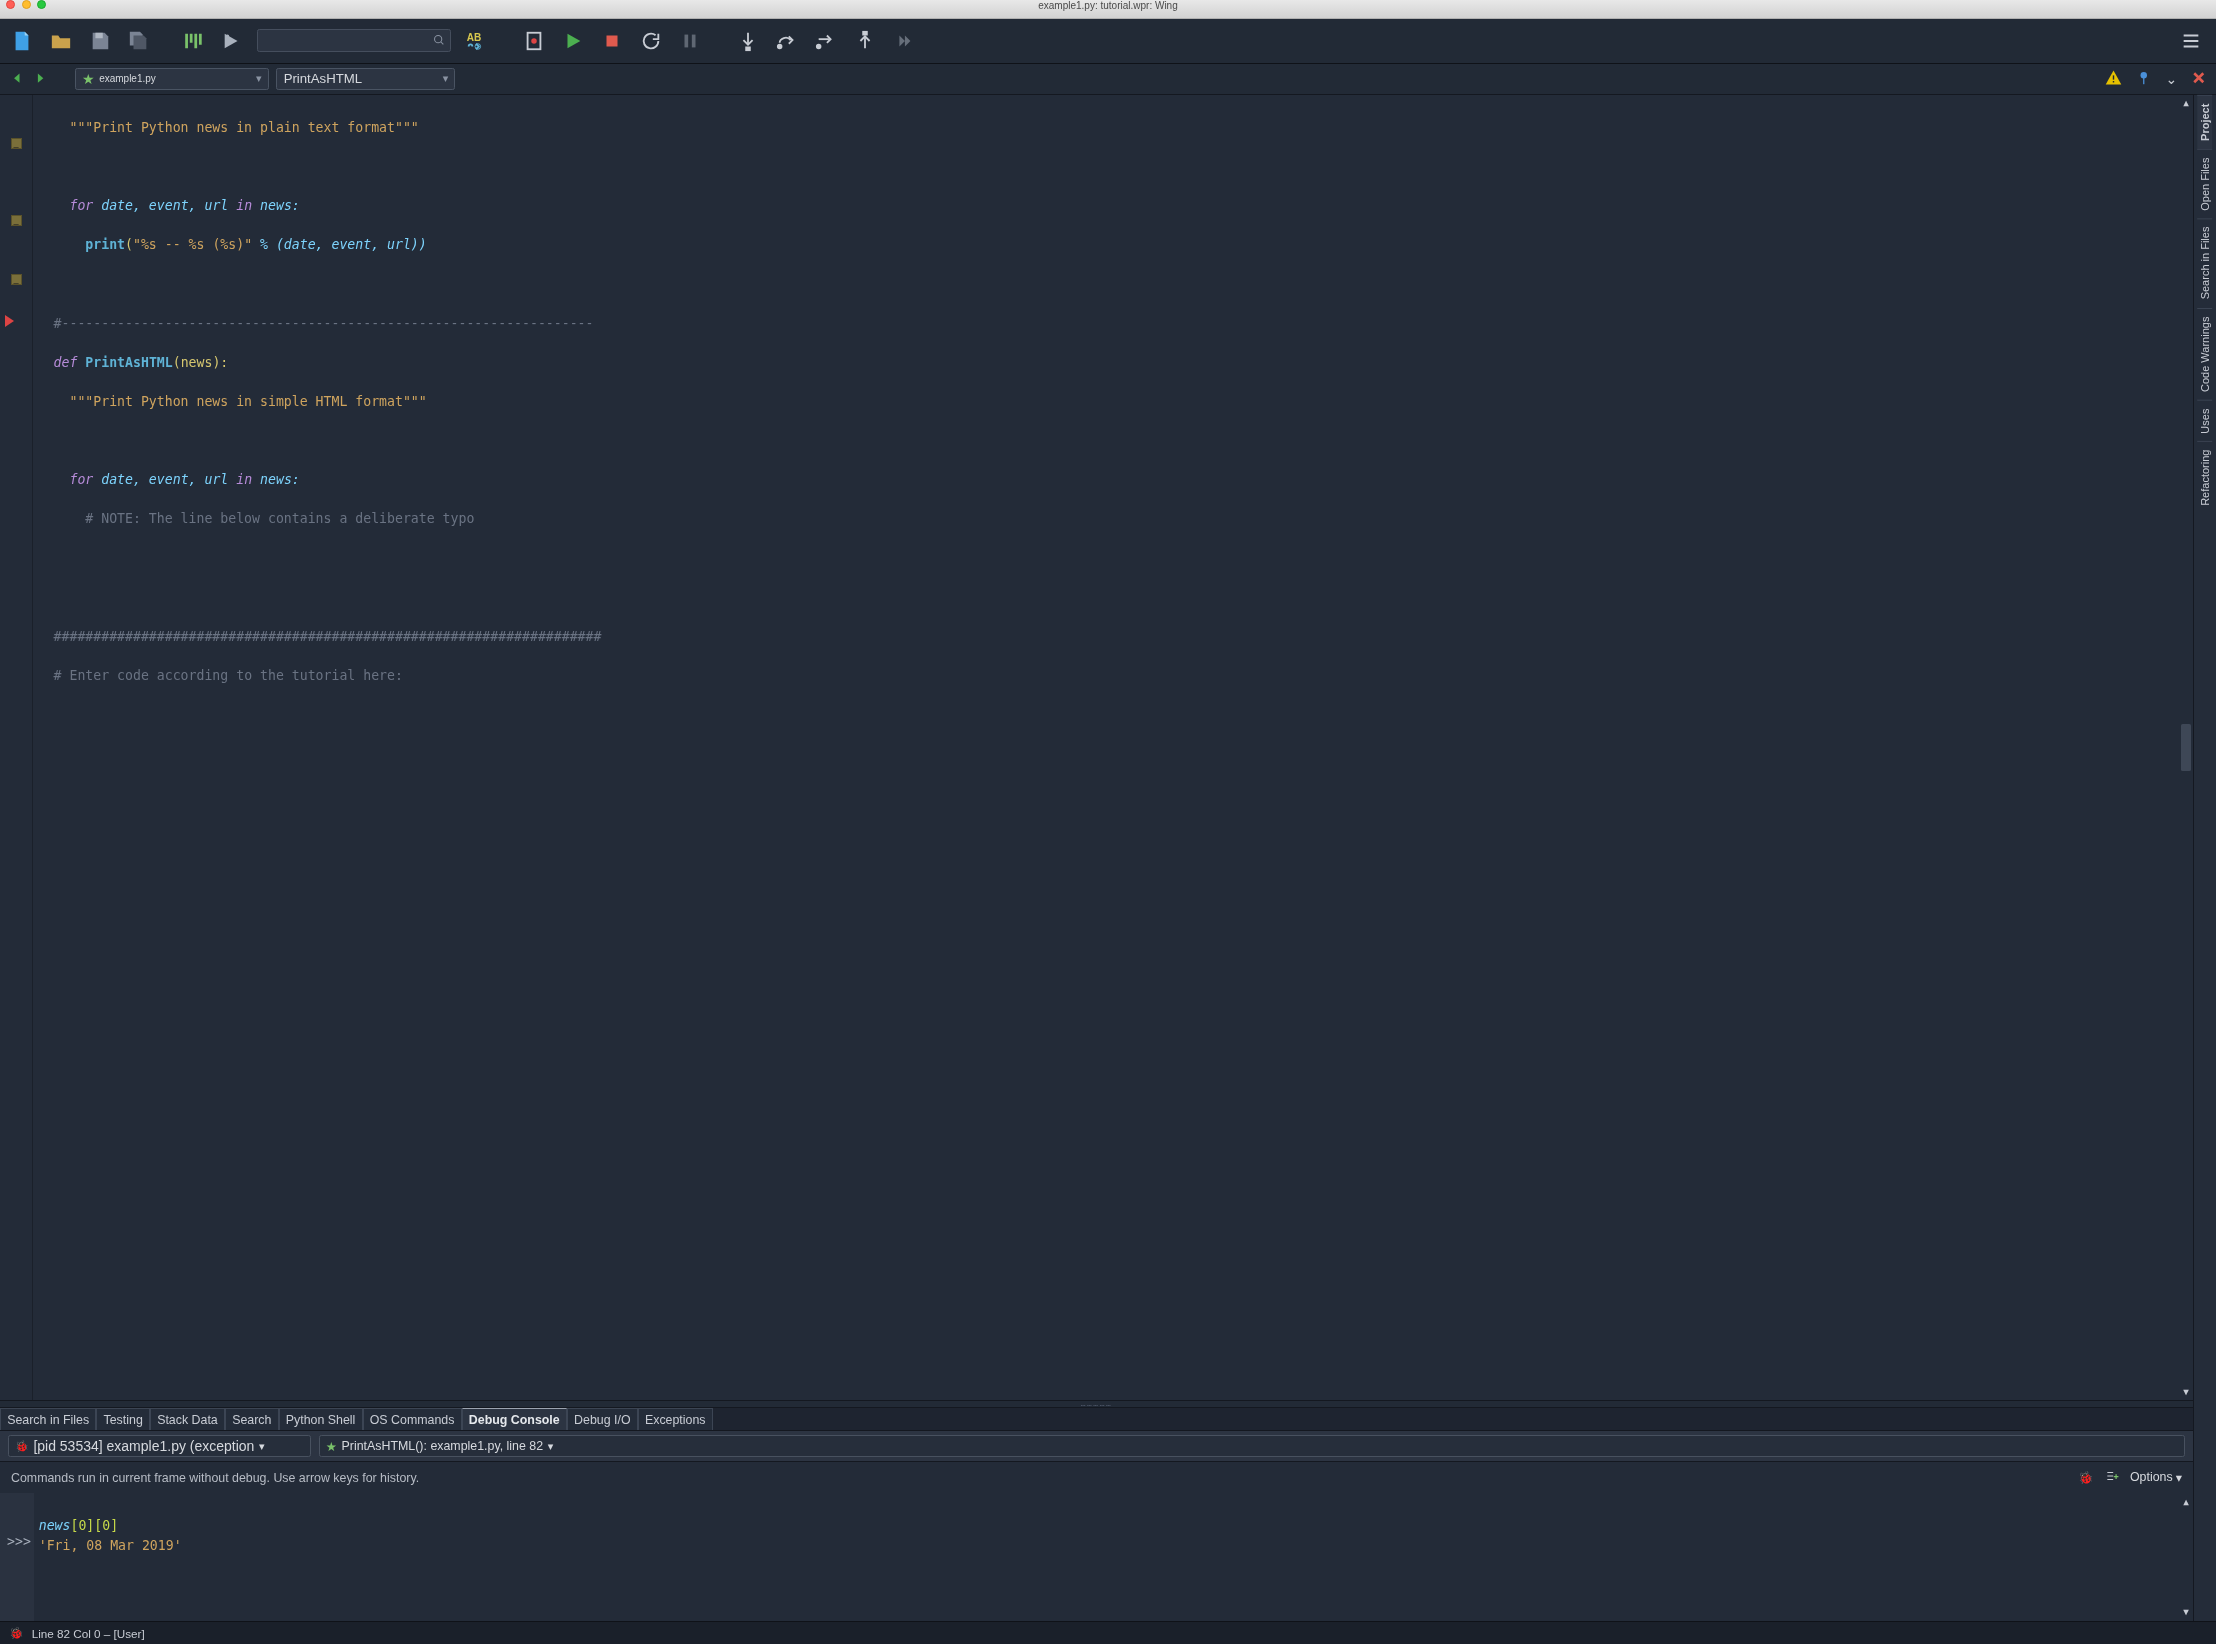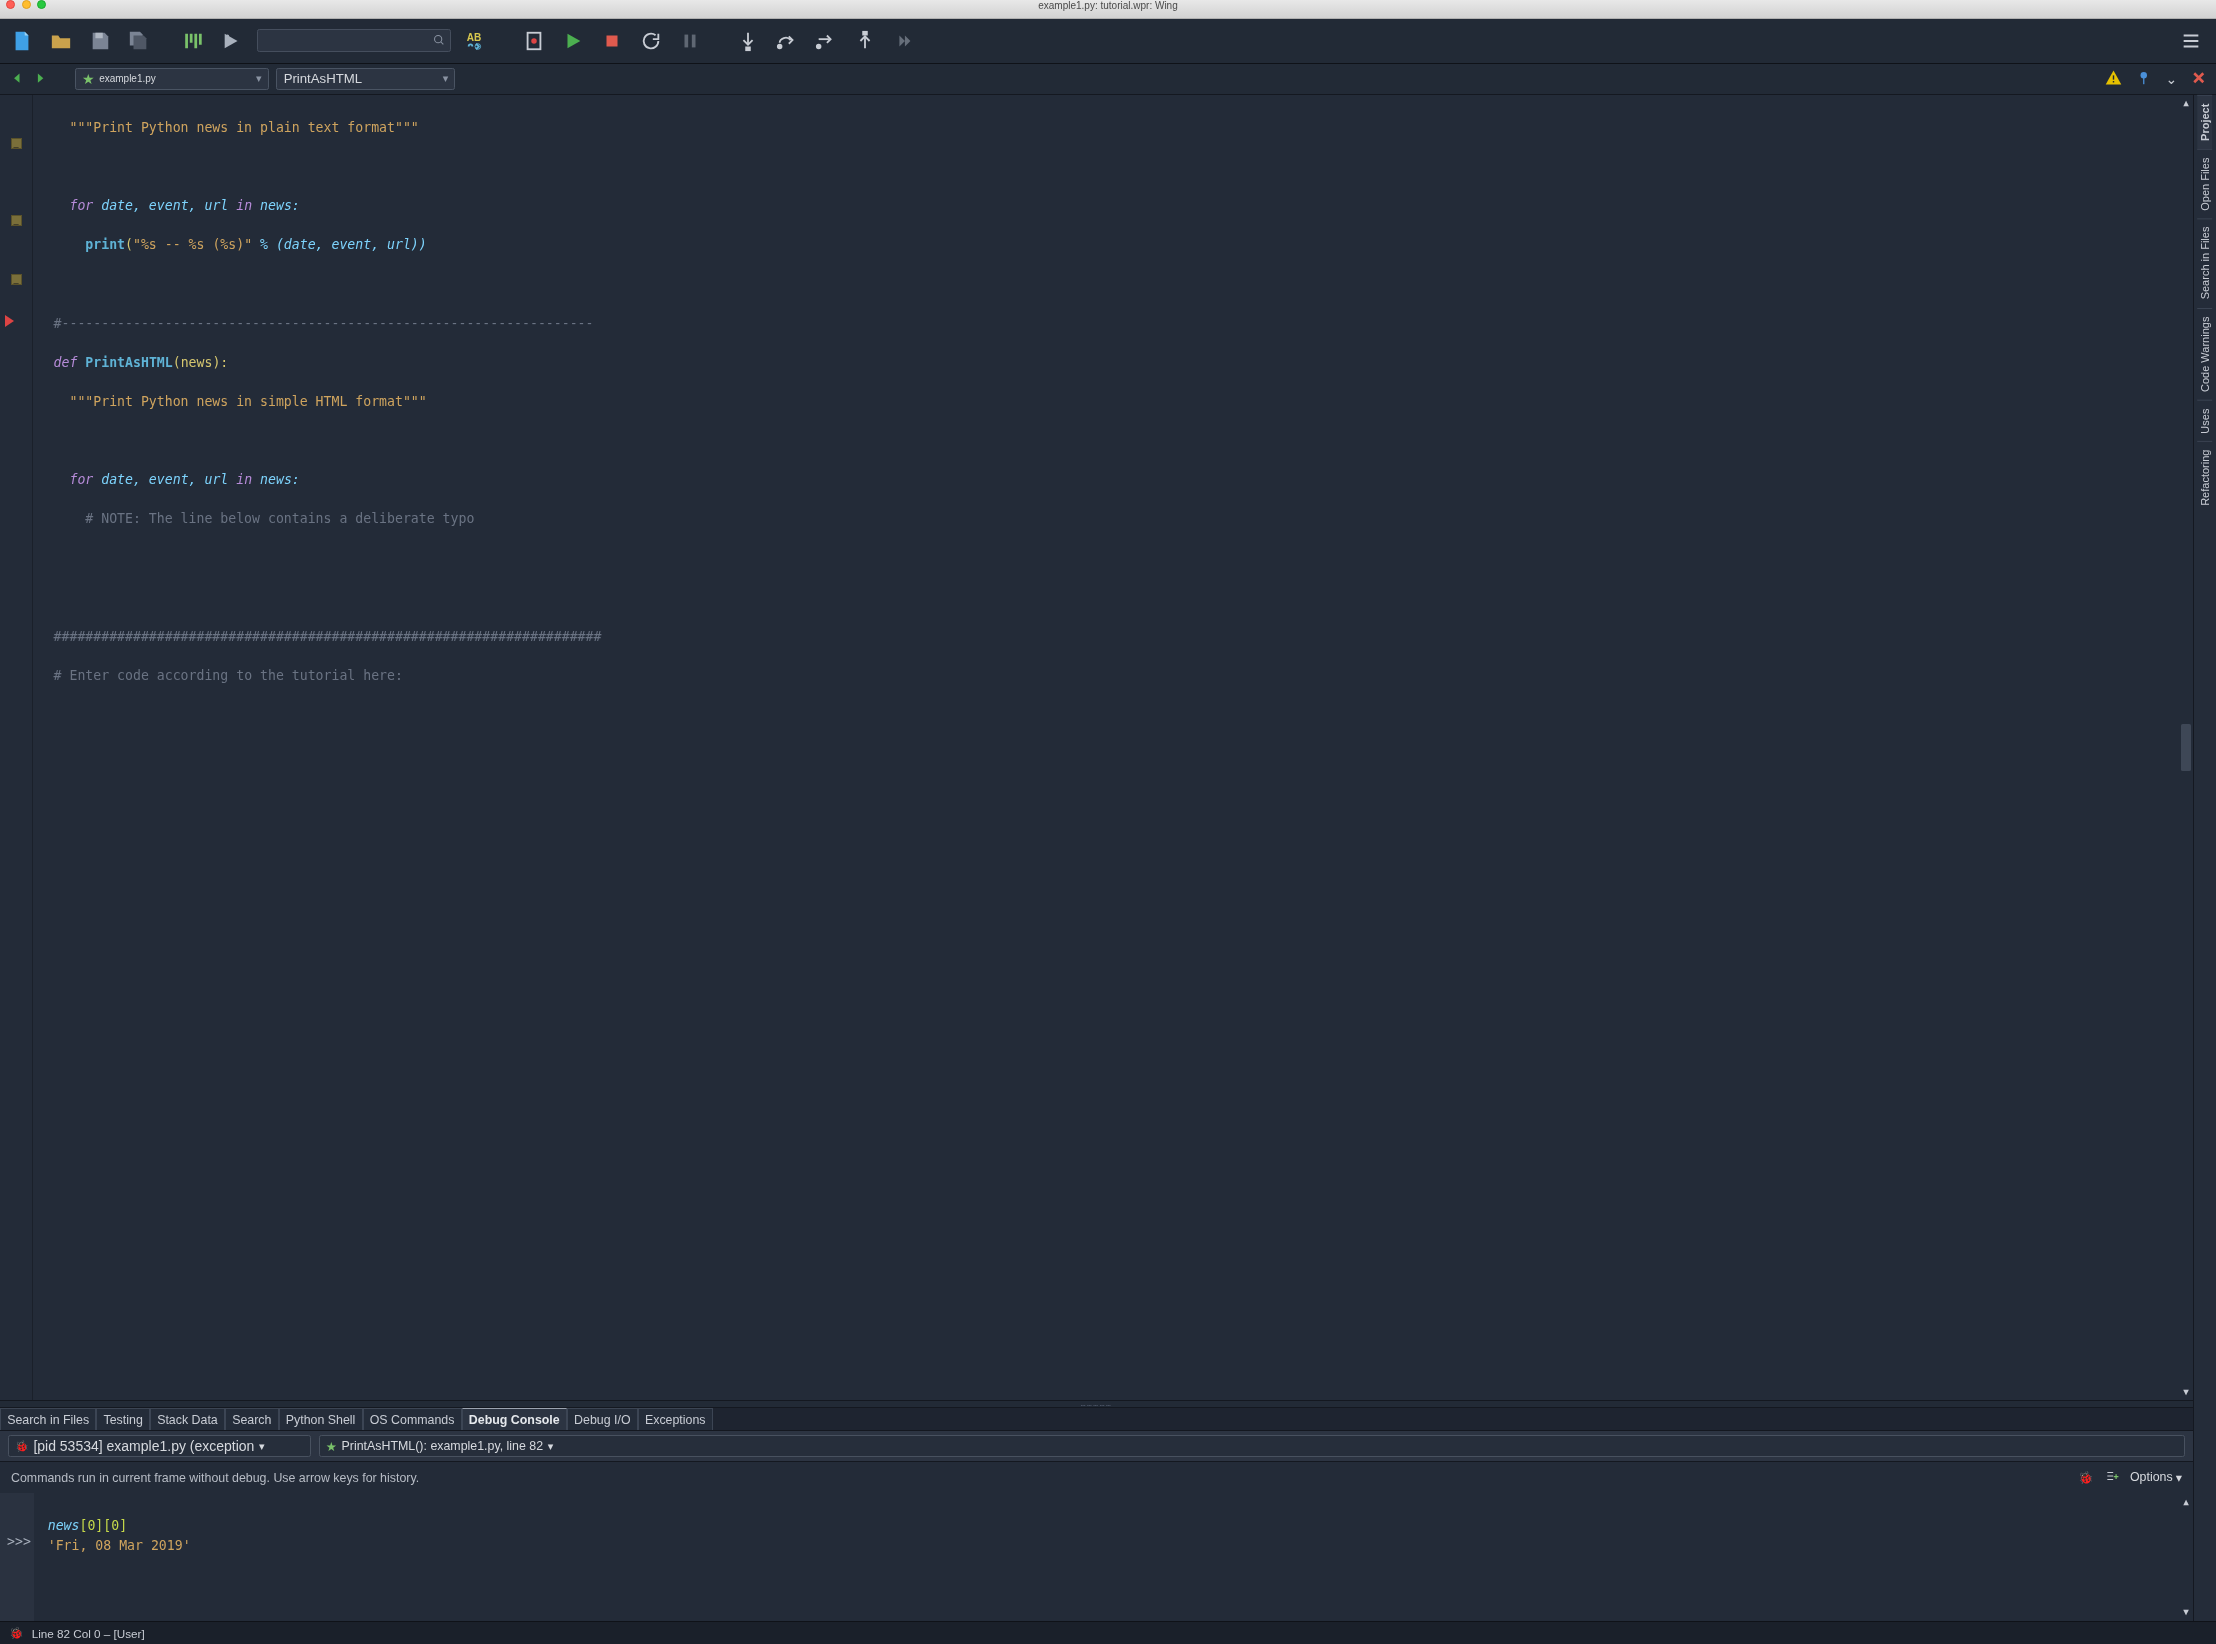--- a/index.html
+++ b/index.html
@@ -204,21 +204,21 @@
 
   .console {
     background:#232b38;
     flex:0 0 128px;
     display:flex;
     font-family:"Menlo","Consolas",monospace;
     font-size:13.2px;
     line-height:1.5;
   }
   .console .prompt-col { width:34px; color:#a9b1bd; text-align:right; padding-right:3.1px; background:#2a3240; }
-  .console .out { flex:1; padding:3.1px 4.7px; white-space:pre;margin-left:9px; }
+  .console .out { flex:1; padding:3.1px 4.7px; white-space:pre; }
   .console .out .idx { color:#c6d94a; }
 
   
   .sidestrip {
     width:23px;
     background:#242c39;
     border-left:0.8px solid #141820;
     display:flex;
     flex-direction:column;
     align-items:center;

